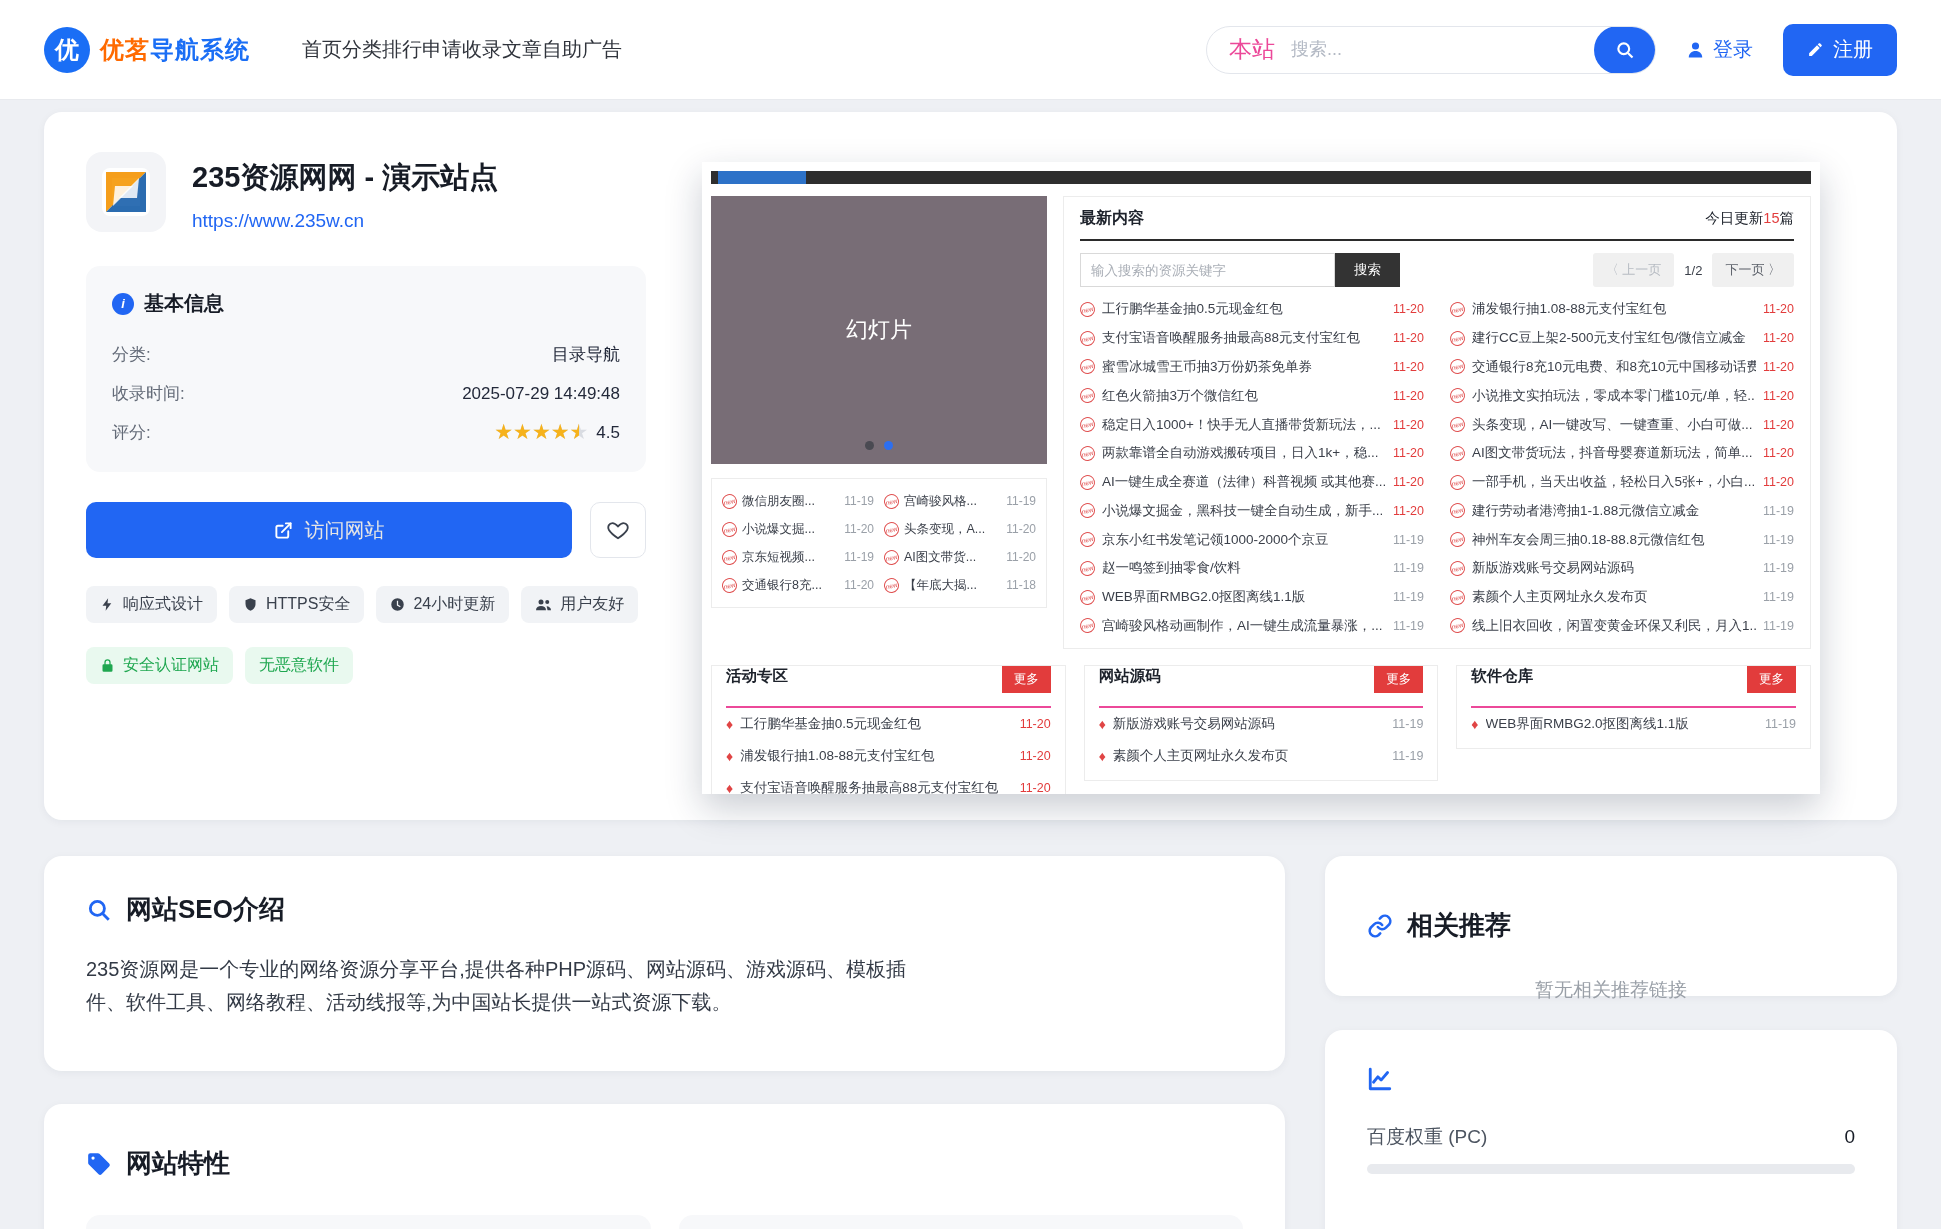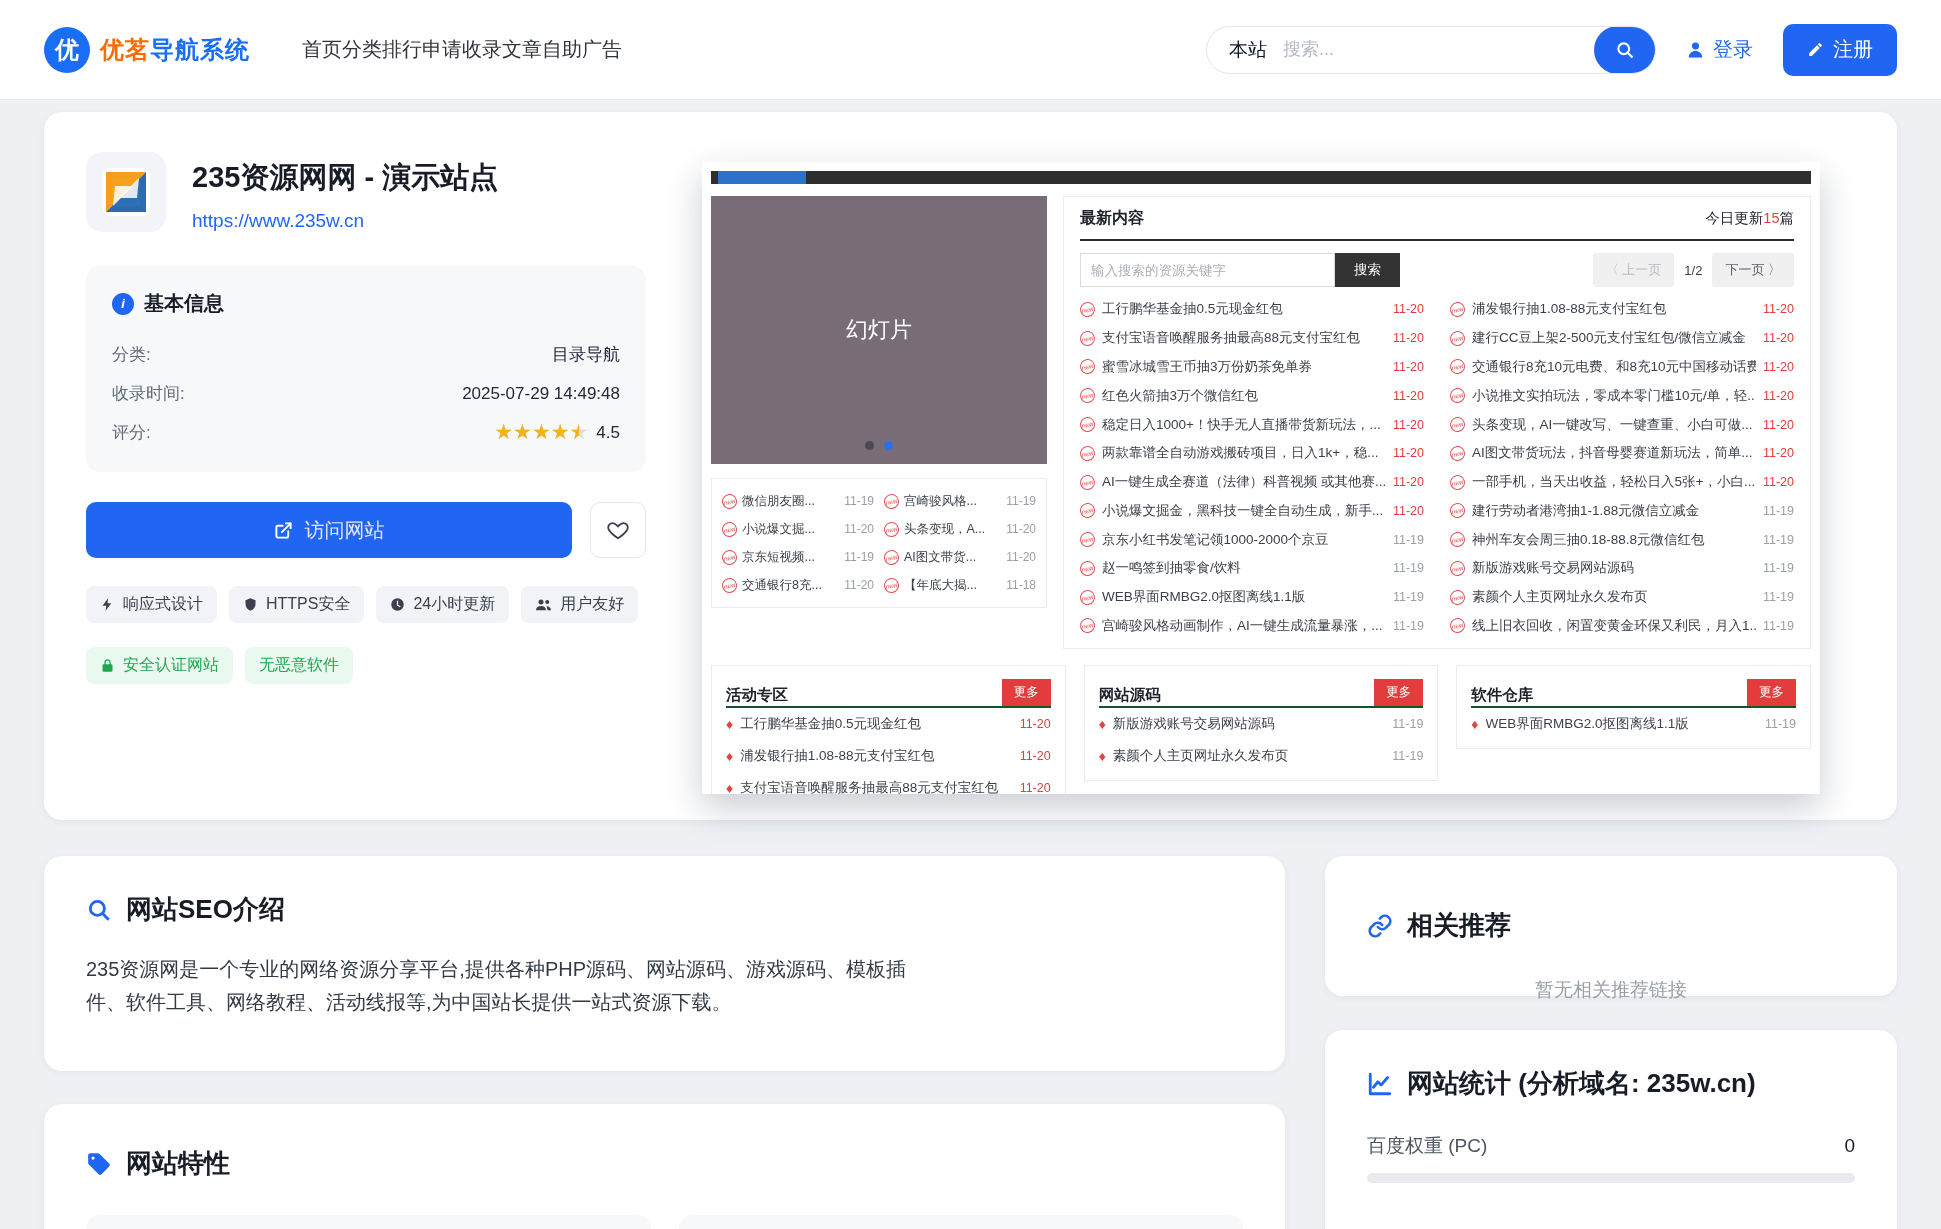--- a/index.html
+++ b/index.html
@@ -12,21 +12,21 @@
   .nav-left { display:flex; align-items:center; gap:52px; }
   .logo { display:flex; align-items:center; gap:10px; cursor:pointer; }
   .logo-circle { width:46px; height:46px; border-radius:50%; background:#1a6ef5; color:#fff; font-size:24px; font-weight:bold; display:flex; align-items:center; justify-content:center; }
   .brand { font-size:24px; font-weight:bold; letter-spacing:1px; }
   .brand-a { color:#ff6a00; }
   .brand-b { color:#1a6ef5; }
   .menu { display:flex; align-items:center; }
   .menu-item { font-size:20px; color:#30343c; text-decoration:none; cursor:pointer; }
   .nav-right { display:flex; align-items:center; gap:30px; }
   .search-pill { display:flex; align-items:center; height:48px; width:450px; border:1px solid #e3e6ec; border-radius:26px; overflow:hidden; background:#fff; }
-  .search-scope { font-size:19px; color:#0f172a; padding:0 16px 0 22px; }
+  .search-scope { font-size:23px; color:#ec4899; padding:0 16px 0 22px; }
   .search-pill input { border:none; outline:none; flex:1; font-size:18px; color:#30343c; font-family:inherit; }
   .search-pill input::placeholder { color:#b3b9c4; }
   .search-btn { width:62px; height:48px; background:#2166f3; border:none; border-radius:24px; display:flex; align-items:center; justify-content:center; cursor:pointer; margin-right:-1px; }
   .login-link { display:flex; align-items:center; gap:8px; color:#2166f3; font-size:20px; cursor:pointer; text-decoration:none; }
   .register-btn { display:flex; align-items:center; gap:9px; background:#2166f3; color:#fff; font-size:20px; border:none; border-radius:10px; height:52px; padding:0 24px; cursor:pointer; font-family:inherit; }
 
   
   .page { padding:12px 44px 0 44px; }
   .card { background:#fff; border-radius:18px; box-shadow:0 2px 8px rgba(20,30,60,.05); }
 
@@ -90,21 +90,21 @@
   .pv-cols { display:flex; gap:26px; }
   .pv-col { flex:1; min-width:0; }
   .pv-item { display:flex; align-items:center; gap:7px; padding:5.4px 0; font-size:13.5px; color:#3a3f49; }
   .pv-item .t { flex:1; white-space:nowrap; overflow:hidden; }
   .pv-item .d { font-size:12.5px; color:#9aa0a8; }
   .pv-item .d.hot { color:#e23c3c; }
   .ico-new { width:15px; height:15px; flex:none; border:1px solid #e05252; border-radius:50%; color:#e05252; font-size:6.5px; display:flex; align-items:center; justify-content:center; transform:rotate(-12deg); }
 
   .pv-panels { display:flex; gap:18px; margin-top:16px; align-items:flex-start; }
   .pv-panel { flex:1; border:1px solid #ececec; padding:0 14px 8px 14px; background:#fff; }
-  .pv-panel-head { display:flex; justify-content:space-between; align-items:flex-end; height:42px; border-bottom:2px solid #14532d; }
+  .pv-panel-head { display:flex; justify-content:space-between; align-items:flex-start; height:42px; border-bottom:2px solid #ec4899; }
   .pv-panel-title { font-weight:bold; font-size:15.5px; color:#1d222b; }
   .pv-more { background:#e23c3c; color:#fff; border:none; font-size:12.5px; padding:5px 12px; cursor:pointer; font-family:inherit; }
   .pv-panel .pv-item { padding:7px 0; }
   .ico-gem { color:#e04545; font-size:14px; flex:none; line-height:1; }
 
   
   .lower { display:flex; gap:40px; margin-top:36px; }
   .lower-left { width:1241px; flex:none; display:flex; flex-direction:column; gap:33px; }
   .lower-right { flex:1; display:flex; flex-direction:column; gap:34px; }
   .seo-card { height:215px; padding:36px 42px; }
@@ -652,21 +652,20 @@
       </section>
 
       <section class="card stats-card">
         <div class="sec-title">
           <span>
               <svg width="26" height="26" viewBox="0 0 24 24" fill="none" stroke="#2166f3" stroke-width="2.6" stroke-linecap="round" stroke-linejoin="round">
                 <polyline points="3 3 3 21 21 21"></polyline>
                 <polyline points="6 15 10 10 13 13 19 6"></polyline>
               </svg>
             </span>
-          <span>网站统计 (分析域名: 235w.cn)</span>
         </div>
         <div>
 
             <div>
               <div class="stat-row">
                 <span class="stat-label">百度权重 (PC)</span>
                 <span class="stat-value">0</span>
               </div>
               <div class="stat-bar"><span class="fill" style="width:0%"></span></div>
             </div>

